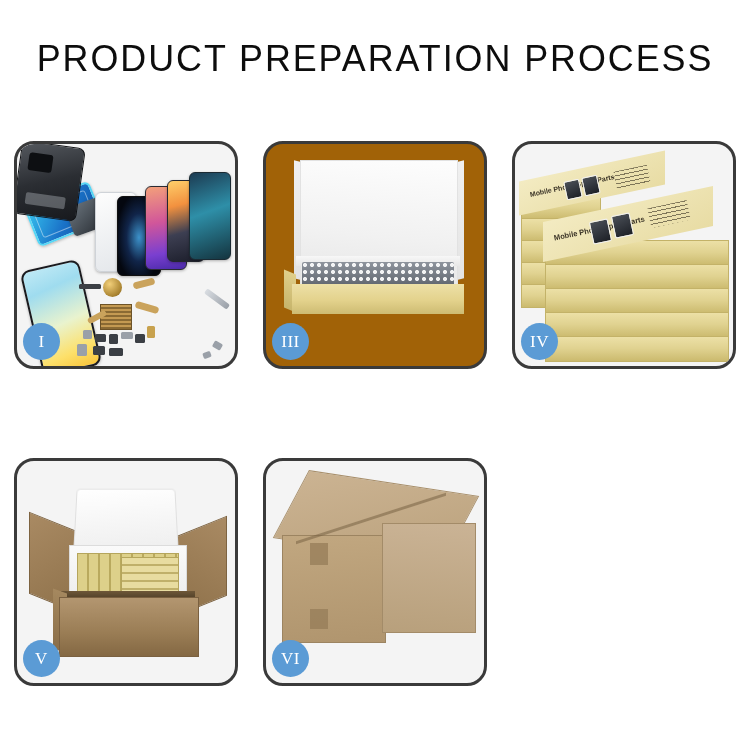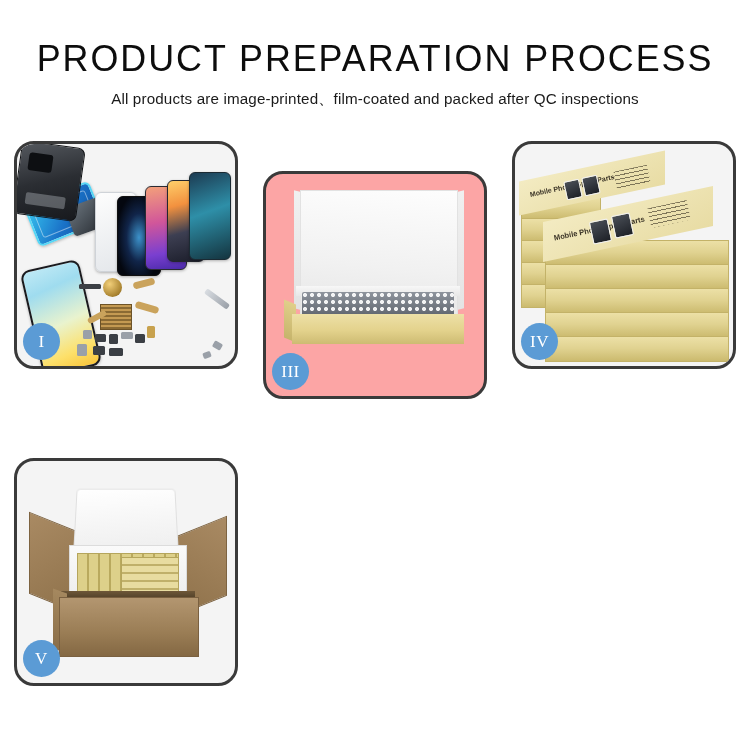--- a/index.html
+++ b/index.html
@@ -239,21 +239,21 @@
   .bb-sheen {
     position: absolute;
     left: 56px; top: 12px; width: 110px; height: 206px;
     background:
       radial-gradient(circle at 4px 4px, rgba(255,255,255,.85) 2.2px, rgba(255,255,255,0) 3.6px) 0 0 / 11px 11px;
     pointer-events: none;
     border-radius: 5px;
   }
 
   
-  .p3 { background: #fca5a5; margin-top: 30px; }
+  .p3 { background: #a16207; }
   .b3-lid {
     position: absolute;
     left: 34px; top: 16px; width: 156px; height: 124px;
     background: linear-gradient(185deg, #fdfdfd 0%, #f1f1f1 60%, #e6e6e6 100%);
     border: 1px solid #e2e2e2;
   }
   .b3-lid-left {
     position: absolute;
     left: 28px; top: 18px; width: 14px; height: 118px;
     background: linear-gradient(180deg,#f0f0f0,#e2e2e2);
@@ -411,21 +411,20 @@
     background: rgba(150,124,88,.75);
   }
 </style>
 </head>
 <body>
 
 <div class="page">
 
   <div class="header">
     <div class="title">PRODUCT PREPARATION PROCESS</div>
-    <div class="subtitle">All products are image-printed、film-coated and packed after QC inspections</div>
   </div>
 
   <div class="grid">
 
     <div class="panel p1">
       <div class="panel-inner">
         <div class="phone ph-blue"></div>
         <div class="phone ph-backglass"></div>
         <div class="phone ph-glass"></div>
         <div class="phone ph-dark"></div>
@@ -509,15 +508,26 @@
         <div class="c5-foambox"></div>
         <div class="c5-contents"></div>
         <div class="c5-contents2"></div>
         <div class="c5-rim"></div>
         <div class="c5-body-l"></div>
         <div class="c5-body"></div>
         <div class="badge">V</div>
       </div>
     </div>
 
+    <div class="panel p6">
+      <div class="panel-inner">
+        <div class="c6-top"></div>
+        <div class="c6-front"></div>
+        <div class="c6-side"></div>
+        <div class="c6-seam" style="left:30px; top:56px; width:150px; height:3px; transform:skewY(-18deg);"></div>
+        <div class="c6-tape" style="left:44px; top:82px; width:18px; height:22px;"></div>
+        <div class="c6-tape" style="left:44px; top:148px; width:18px; height:20px;"></div>
+        <div class="badge">VI</div>
+      </div>
+    </div>
 
   </div>
 </div>
 
 </body></html>

